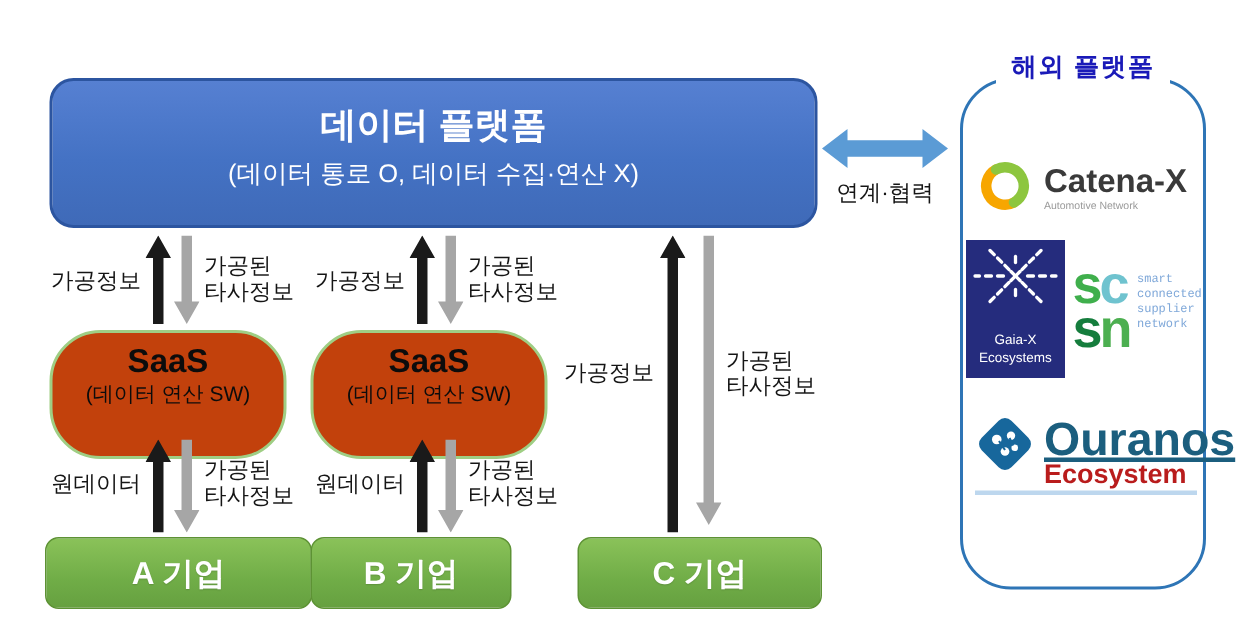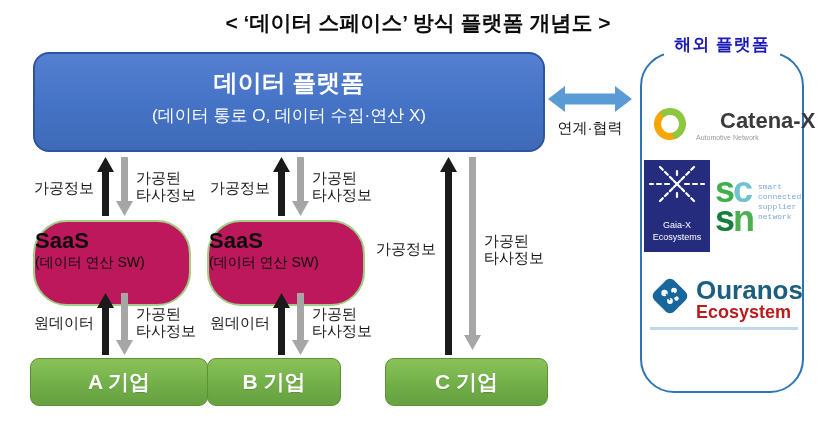--- a/index.html
+++ b/index.html
@@ -24,22 +24,22 @@
   
   .vpair{display:flex;gap:2px;}
   .vpair svg{display:block;}
   .flow-label{
     font-size:15px;line-height:1.12;color:#151515;white-space:pre-line;
   }
   .lab-right{text-align:left;}
   .lab-left{text-align:right;}
   
   .saas-oval{
-    width:158px;height:86px;box-sizing:border-box;background:#be185d;
-    border:2px solid #9fce84;border-radius:34px;
+    width:158px;height:86px;box-sizing:border-box;background:#c2410c;
+    border:2px solid #9fce84;border-radius:34px;text-align:center;
   }
   .saas-title{margin-top:8px;font-size:22px;font-weight:bold;color:#0c0c0c;line-height:1;}
   .saas-subtitle{margin-top:2px;font-size:14px;color:#0c0c0c;}
   
   .company-box{
     height:48px;box-sizing:border-box;border-radius:9px;
     background:linear-gradient(180deg,#8ac259 0%,#70ad47 60%,#66a040 100%);
     border:1px solid #5d9234;color:#fff;font-size:21px;font-weight:bold;
     display:flex;align-items:center;justify-content:center;
     text-shadow:0 1px 1px rgba(0,0,0,0.15);
@@ -48,39 +48,38 @@
   .coop-label{font-size:15px;color:#151515;text-align:center;}
   
   .overseas-panel{
     left:640px;top:52px;width:164px;height:341px;box-sizing:border-box;
     background:#fff;border:2px solid #2e75b6;border-radius:34px;
   }
   .overseas-title{
     left:664px;top:33px;width:116px;height:24px;line-height:24px;text-align:center;
     background:#fff;color:#1a1ab8;font-size:17px;font-weight:bold;letter-spacing:1px;
   }
-  .catena-name{font-size:22px;font-weight:bold;color:#3a3a3a;line-height:1;margin-left:24px;}
+  .catena-name{font-size:22px;font-weight:bold;color:#3a3a3a;line-height:1;}
   .catena-sub{font-size:7px;color:#9a9a9a;margin-top:2px;}
   .gaia-box{
     left:644px;top:160px;width:66px;height:92px;background:#252c7d;
     text-align:center;box-sizing:border-box;
   }
   .gaia-line{color:#fff;font-size:9px;line-height:1.3;}
   .scsn-letters{font-size:36px;font-weight:bold;line-height:0.8;letter-spacing:-2px;}
   .scsn-tag{font-size:8px;line-height:1.25;color:#7fa8d9;white-space:pre-line;font-family:Liberation Mono, monospace;}
-  .ouranos-name{font-size:26px;font-weight:800;color:#1b5e7e;line-height:0.95;}
+  .ouranos-name{font-size:31px;font-weight:800;color:#1b5e7e;line-height:0.95;text-decoration:underline;}
   .ouranos-sub{font-size:18px;font-weight:700;color:#b91c1c;line-height:1;}
   .divider-line{left:650px;top:327px;width:148px;height:3px;background:#bdd7ee;}
 </style>
 </head>
 <body>
 
 <div id="canvas">
 
-  <div class="abs main-title">&lt; ‘데이터 스페이스’ 방식 플랫폼 개념도 &gt;</div>
 
   <div class="abs platform-box">
     <div class="platform-title">데이터 플랫폼</div>
     <div class="platform-subtitle">(데이터 통로 O, 데이터 수집·연산 X)</div>
   </div>
 
   <div class="abs vpair" style="left:97px;top:157px;">
     <span>
         <svg width="17" height="59">
           <polygon points="8.5,0 17,15 12,15 12,59 5,59 5,15 0,15" fill="#1a1a1a"></polygon>

